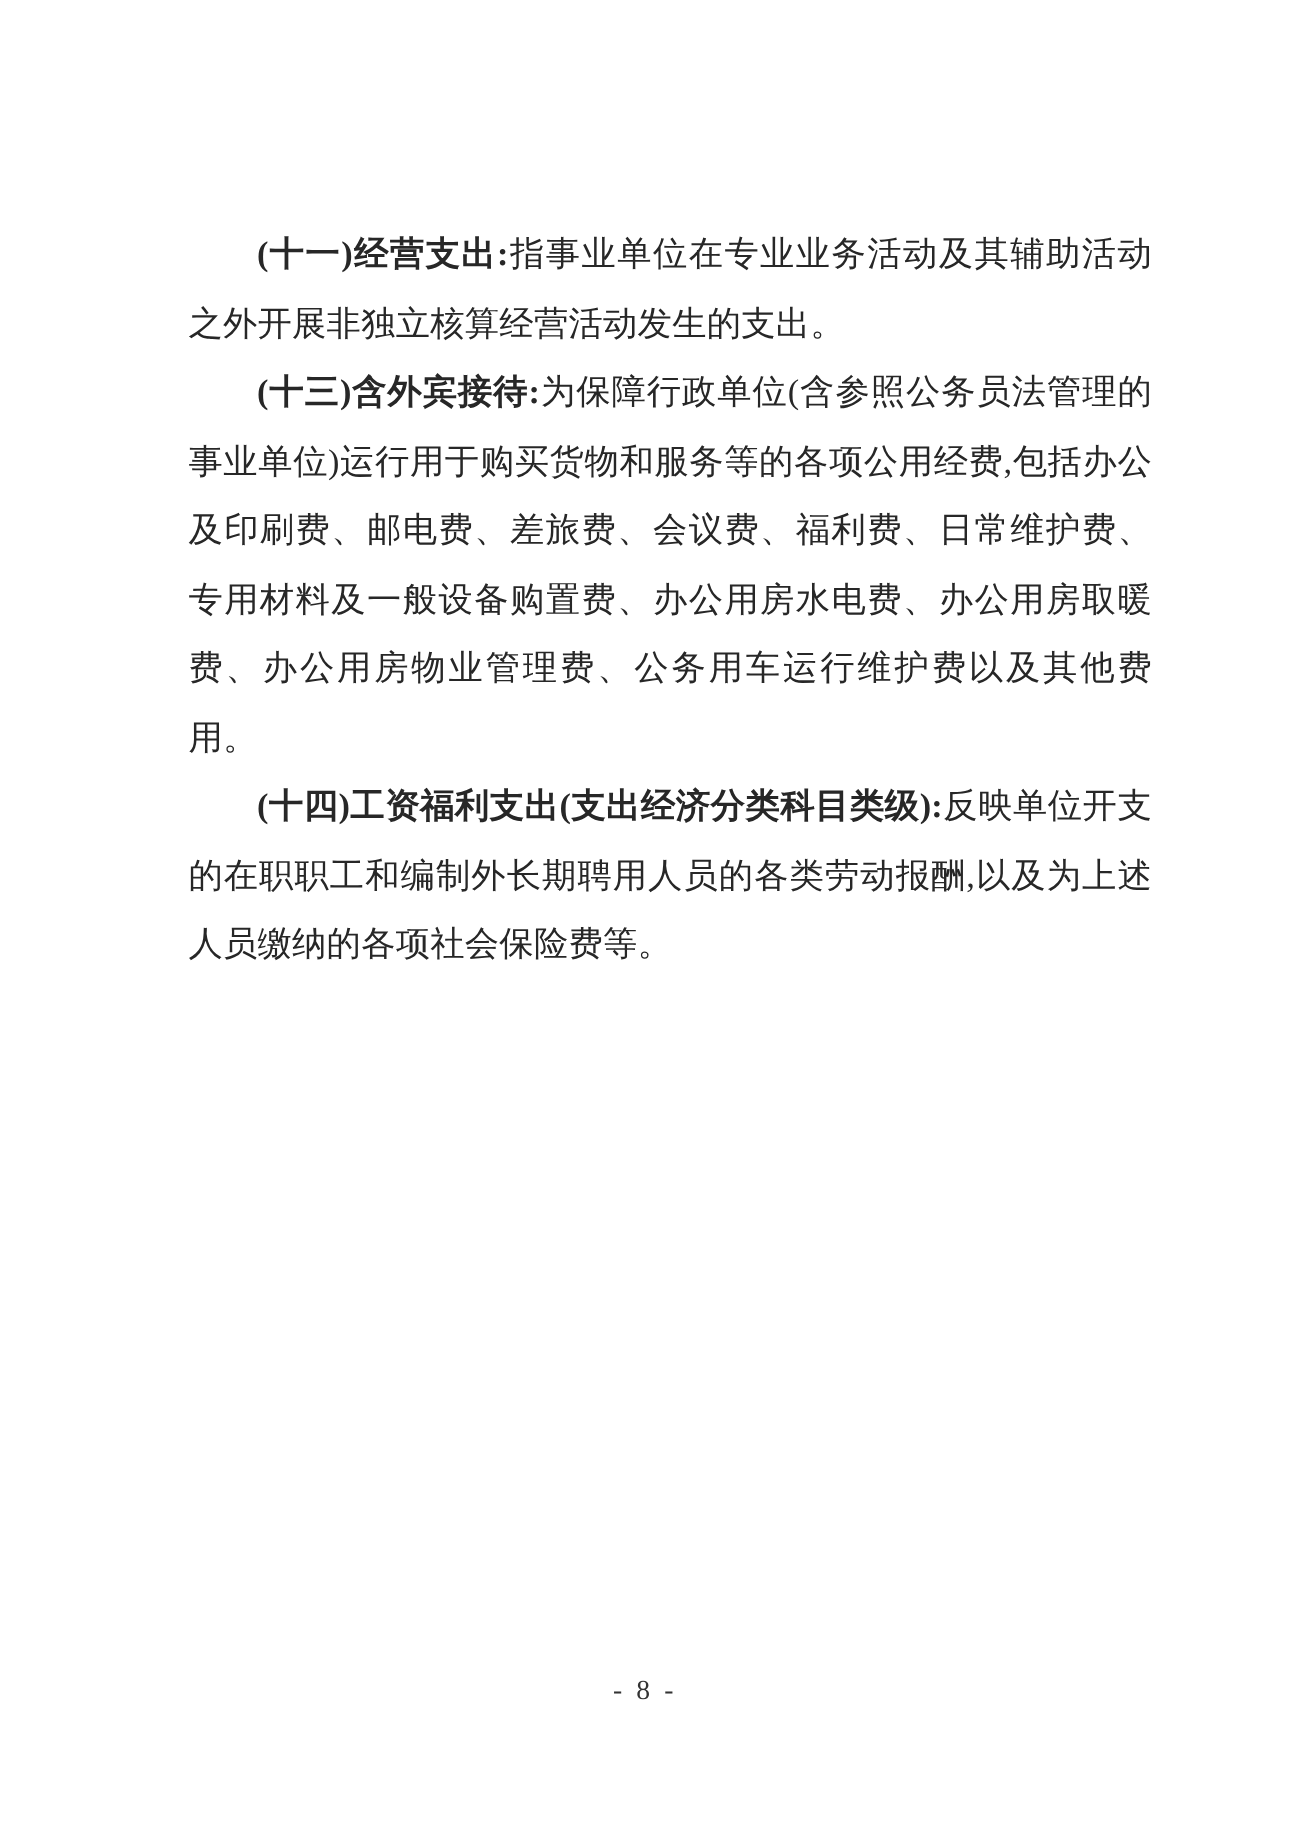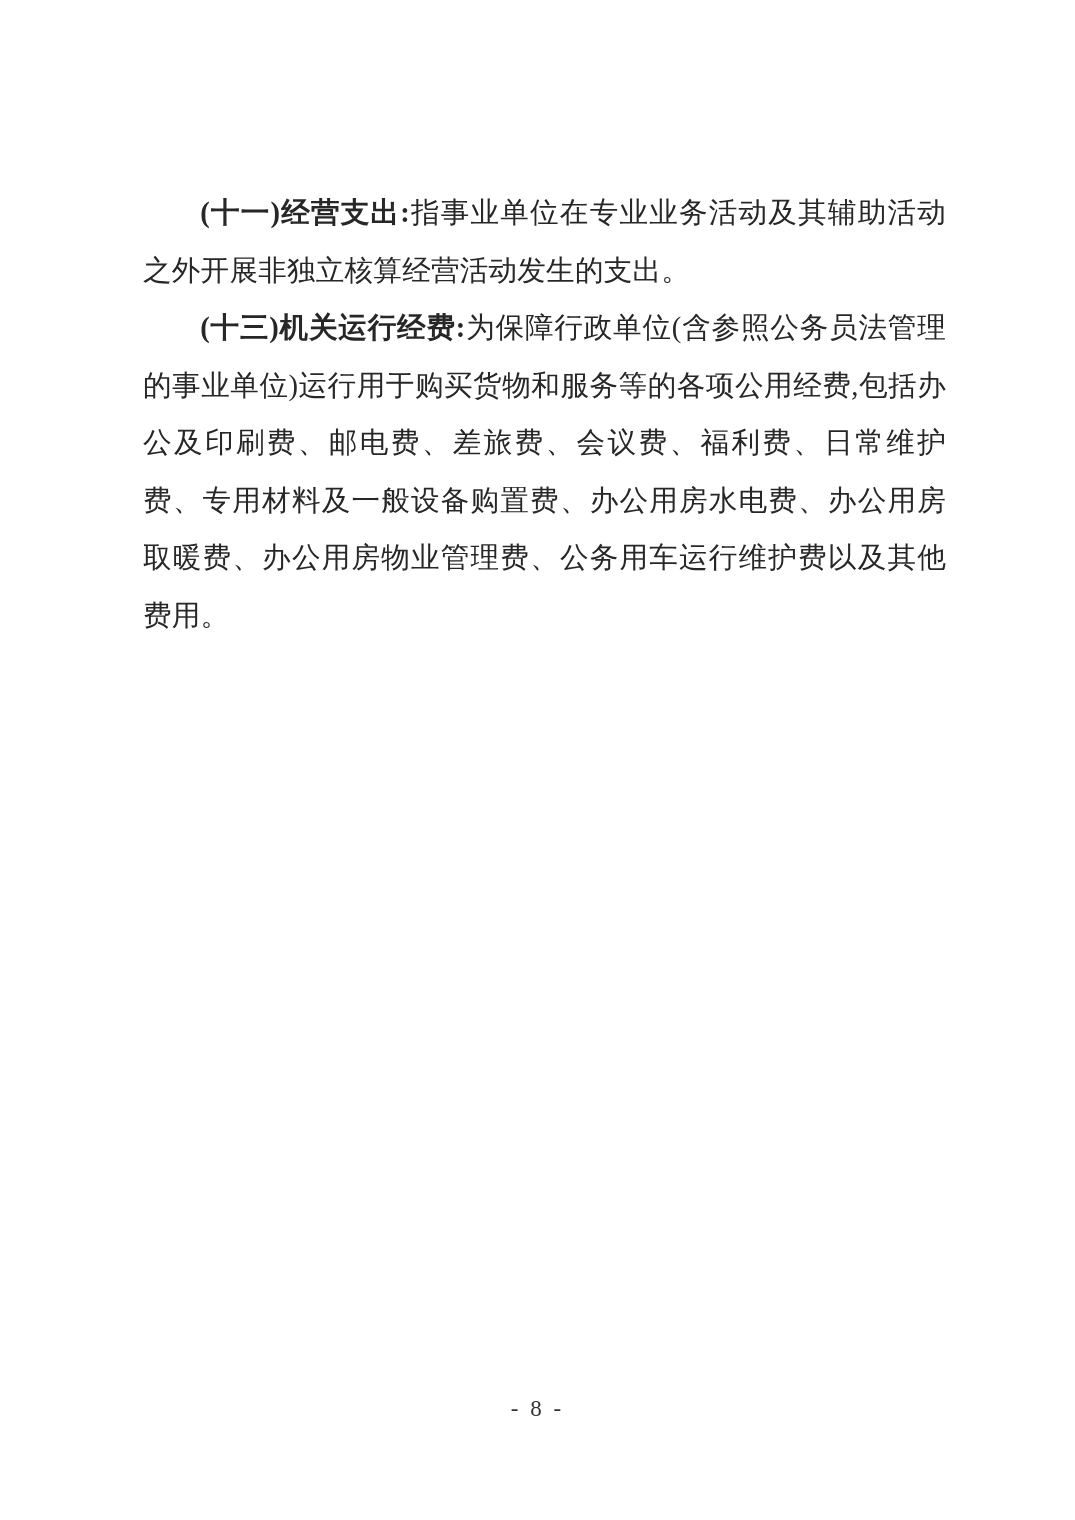--- a/index.html
+++ b/index.html
@@ -15,21 +15,21 @@
   .page {
     position: relative;
     width: 1075px;
     height: 1520px;
     background: #ffffff;
     font-family: "Liberation Serif", serif;
     color: #272727;
   }
   .content {
     position: absolute;
-    left: 143px;
+    left: 157px;
     top: 184px;
     width: 803px;
   }
   .para {
     margin: 0;
     padding: 0;
     font-size: 28.6px;
     line-height: 57.5px;
     text-align: justify;
     text-indent: 2em;
@@ -56,19 +56,20 @@
 </style>
 </head>
 <body>
 
 <div class="page">
   <div class="content">
 
     <p class="para"><span class="para-heading">(十一)经营支出:</span><span class="para-body">指事业单位在专业业务活动及其辅助活动之外开展非独立核算经营活动发生的支出。</span></p>
 
 
-    <p class="para"><span class="para-heading">(十三)机关运行经费:</span><span class="para-body">为保障行政单位(含参照公务员法管理的事业单位)运行用于购买货物和服务等的各项公用经费,包括办公及印刷费、邮电费、差旅费、会议费、福利费、日常维护费、专用材料及一般设备购置费、办公用房水电费、办公用房取暖费、办公用房物业管理费、公务用车运行维护费以及其他费用。</span></p>
+    <p class="para"><span class="para-heading">(十三)含外宾接待:</span><span class="para-body">为保障行政单位(含参照公务员法管理的事业单位)运行用于购买货物和服务等的各项公用经费,包括办公及印刷费、邮电费、差旅费、会议费、福利费、日常维护费、专用材料及一般设备购置费、办公用房水电费、办公用房取暖费、办公用房物业管理费、公务用车运行维护费以及其他费用。</span></p>
 
+    <p class="para"><span class="para-heading">(十四)工资福利支出(支出经济分类科目类级):</span><span class="para-body">反映单位开支的在职职工和编制外长期聘用人员的各类劳动报酬,以及为上述人员缴纳的各项社会保险费等。</span></p>
 
   </div>
 
   <div class="page-number">- 8 -</div>
 </div>
 
 </body></html>

